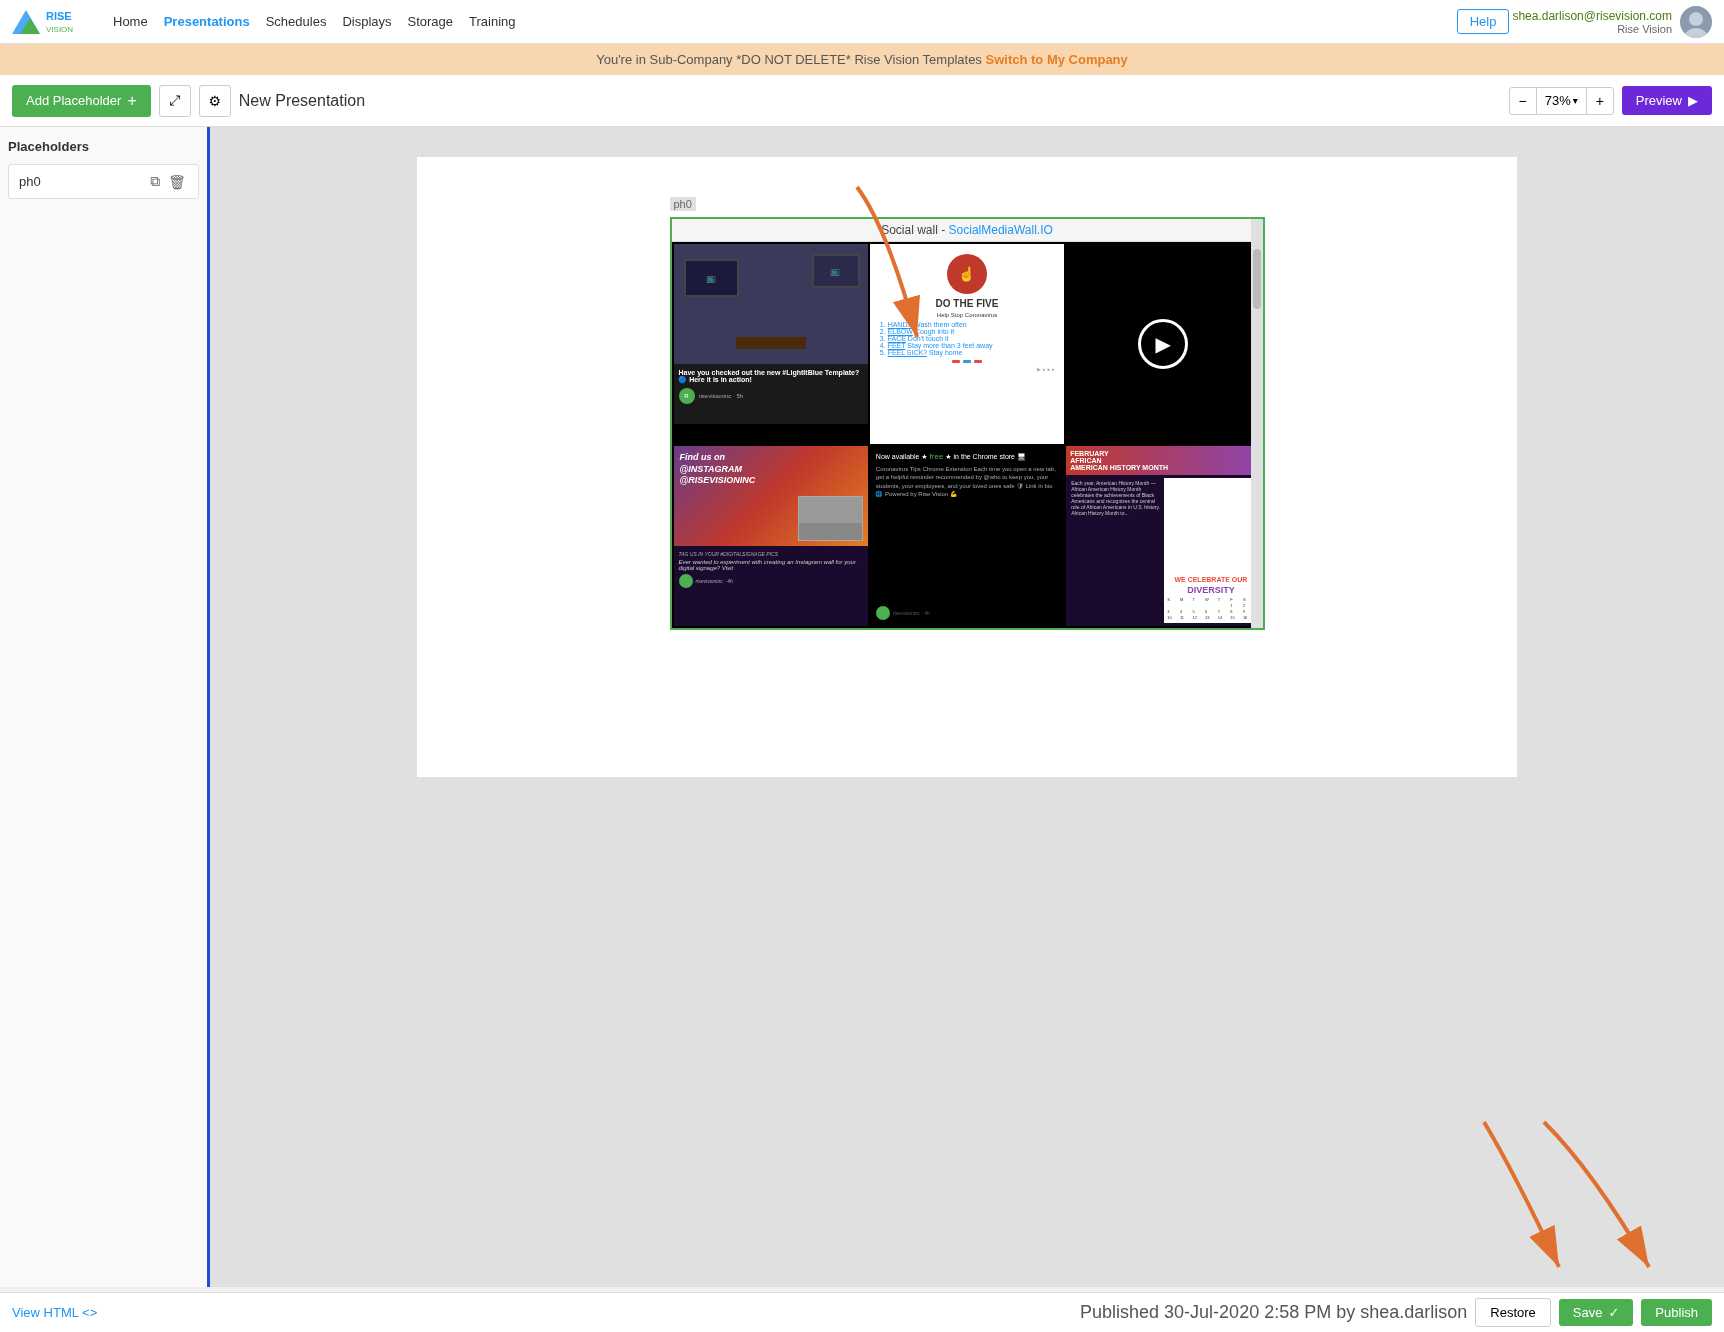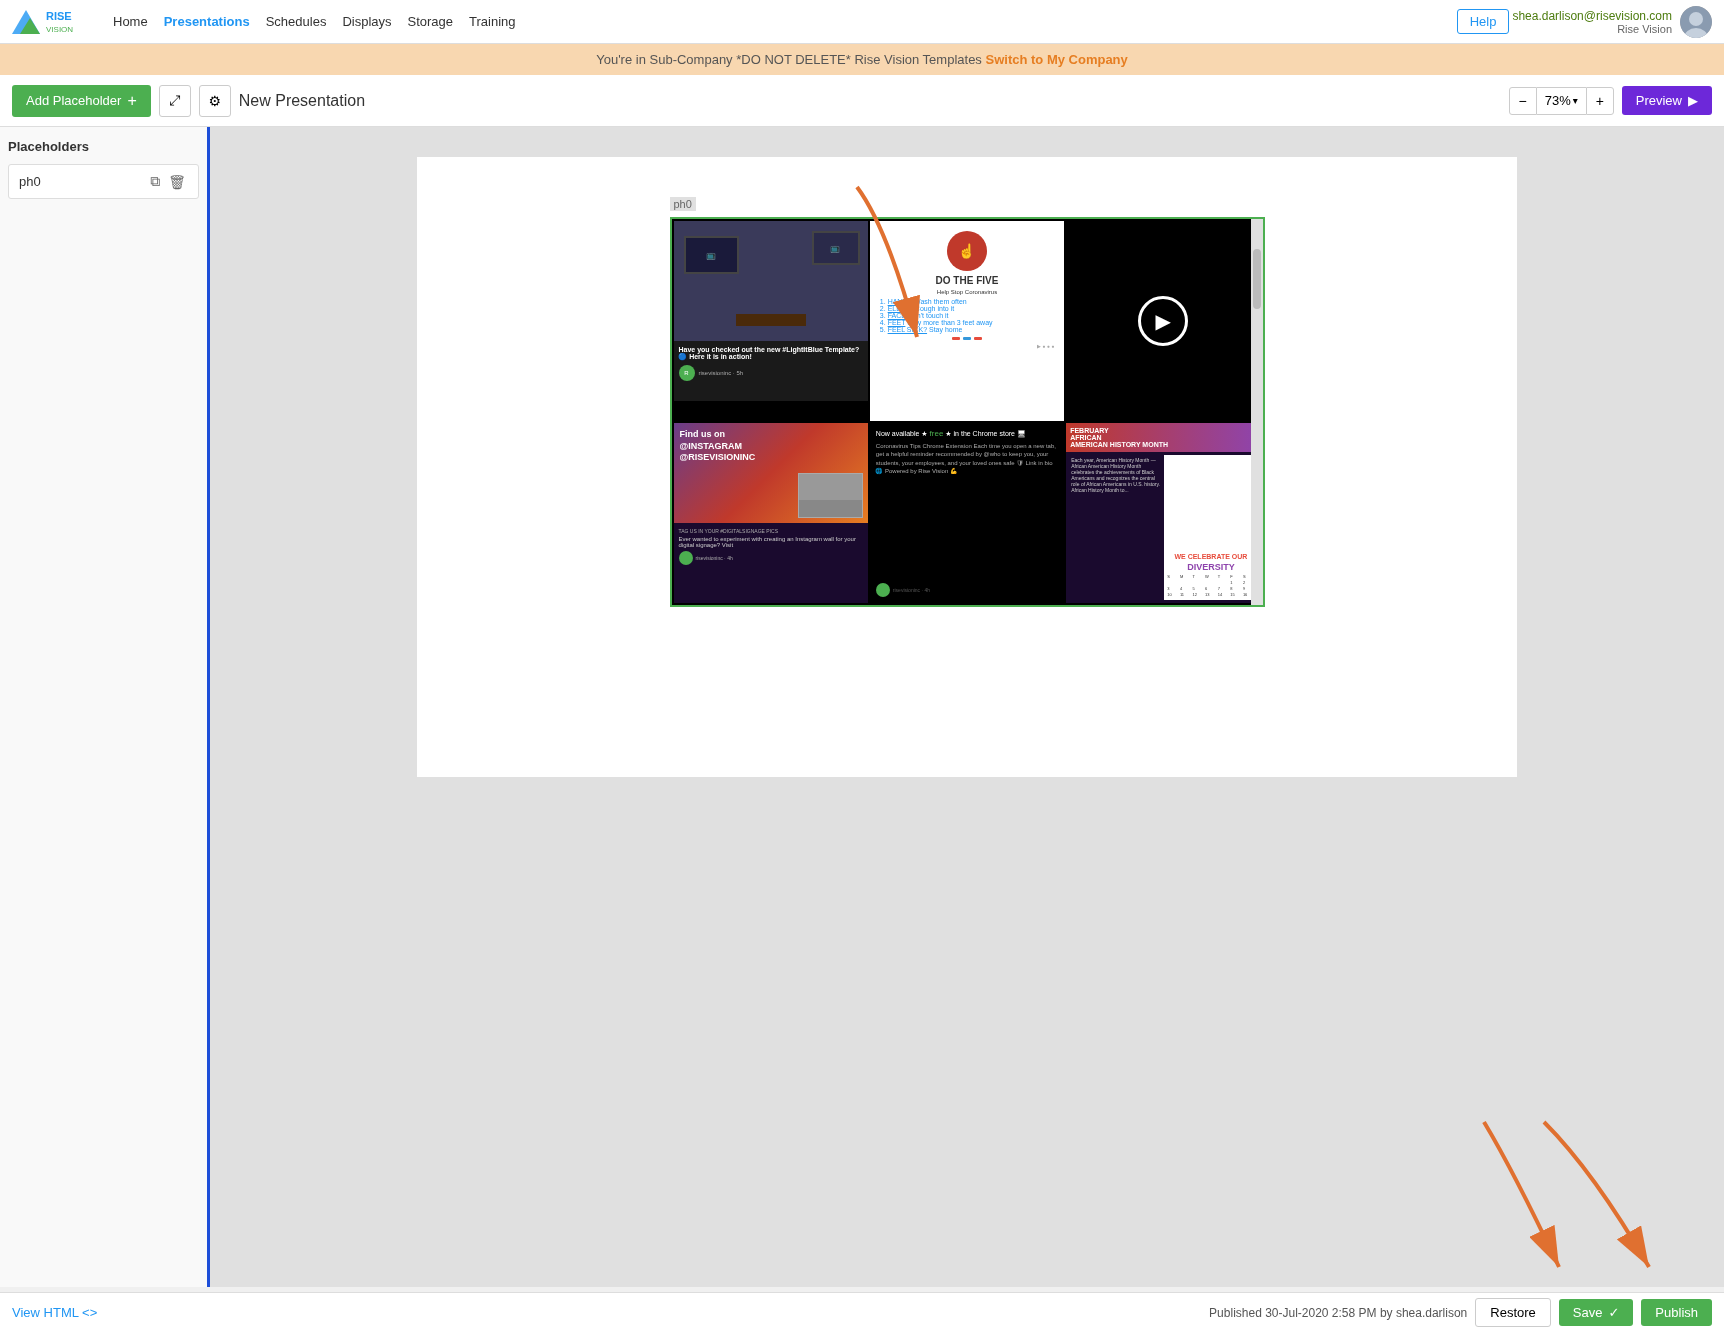--- a/index.html
+++ b/index.html
@@ -266,21 +266,21 @@
       padding: 0 12px;
       gap: 8px;
     }
     .view-html-link {
       color: #2196f3;
       text-decoration: none;
       font-size: 13px;
     }
     .footer-spacer { flex: 1; }
     .published-info {
-      font-size: 12px;
+      font-size: 18px;
       color: #555;
     }
     .restore-btn {
       border: 1px solid #ccc;
       background: #fff;
       border-radius: 3px;
       padding: 6px 14px;
       cursor: pointer;
       font-size: 13px;
     }
@@ -398,20 +398,21 @@
       font-size: 20px;
     }
 
     .card-instagram {
       background: linear-gradient(135deg, #833ab4, #fd1d1d, #fcb045);
       color: #fff;
       display: flex;
       flex-direction: column;
       min-height: 150px;
       overflow: hidden;
+      font-style: italic;
     }
     .ig-img {
       height: 80px;
       background: #666;
       position: relative;
       overflow: hidden;
     }
 
     .card-african {
       background: #1a0a2e;
@@ -535,20 +536,23 @@
               <polygon points="0 0, 10 3.5, 0 7" fill="#e07030"></polygon>
             </marker>
           </defs>
           <path d="M 60,10 Q 90,50 120,160" stroke="#e07030" stroke-width="4" fill="none" marker-end="url(#arrowhead1)"></path>
         </svg>
 
         <div style="position:relative; margin-top:30px;">
           <div class="pres-label">ph0</div>
           <div class="pres-frame" style="width:595px;">
 
+            <div class="pres-header">
+              Social wall - <span>SocialMediaWall.IO</span>
+            </div>
 
             <div class="social-wall">
 
               <div class="social-card" style="position:relative;">
                 <div class="card-room-img">
                   <div style="background:#3a3a5a; width:100%; height:100%; position:relative; overflow:hidden;">
                     <div style="position:absolute; left:10px; top:15px; background:#1a1a3a; width:55px; height:38px; border:2px solid #444; display:flex; align-items:center; justify-content:center; font-size:8px; color:#6af;">📺</div>
                     <div style="position:absolute; right:8px; top:10px; background:#2a2a4a; width:48px; height:34px; border:2px solid #444; display:flex; align-items:center; justify-content:center; font-size:8px; color:#6af;">📺</div>
                     <div style="position:absolute; left:50%; bottom:15px; transform:translateX(-50%); background:#4a2a0a; width:70px; height:12px;"></div>
                   </div>

